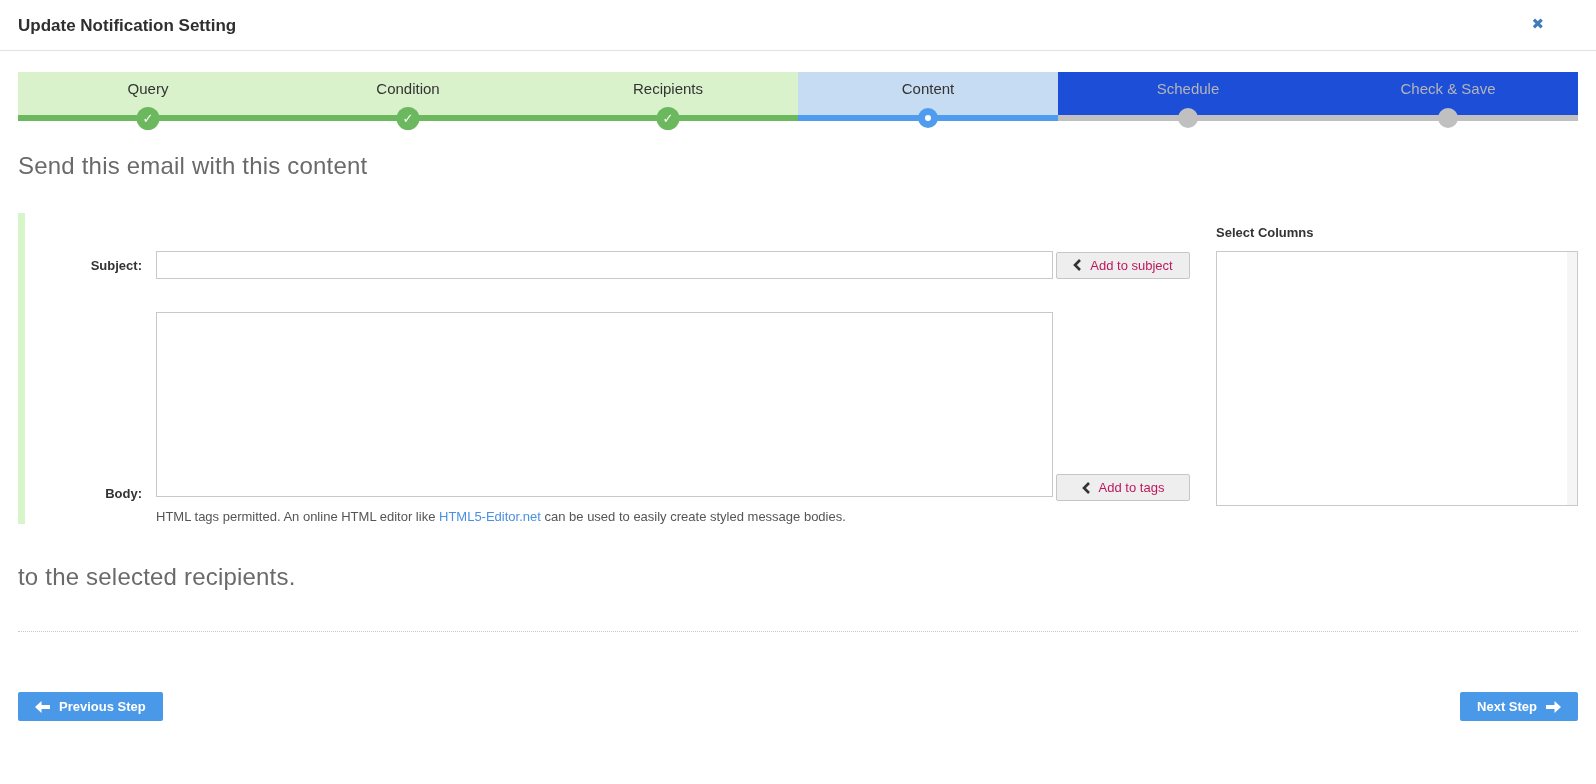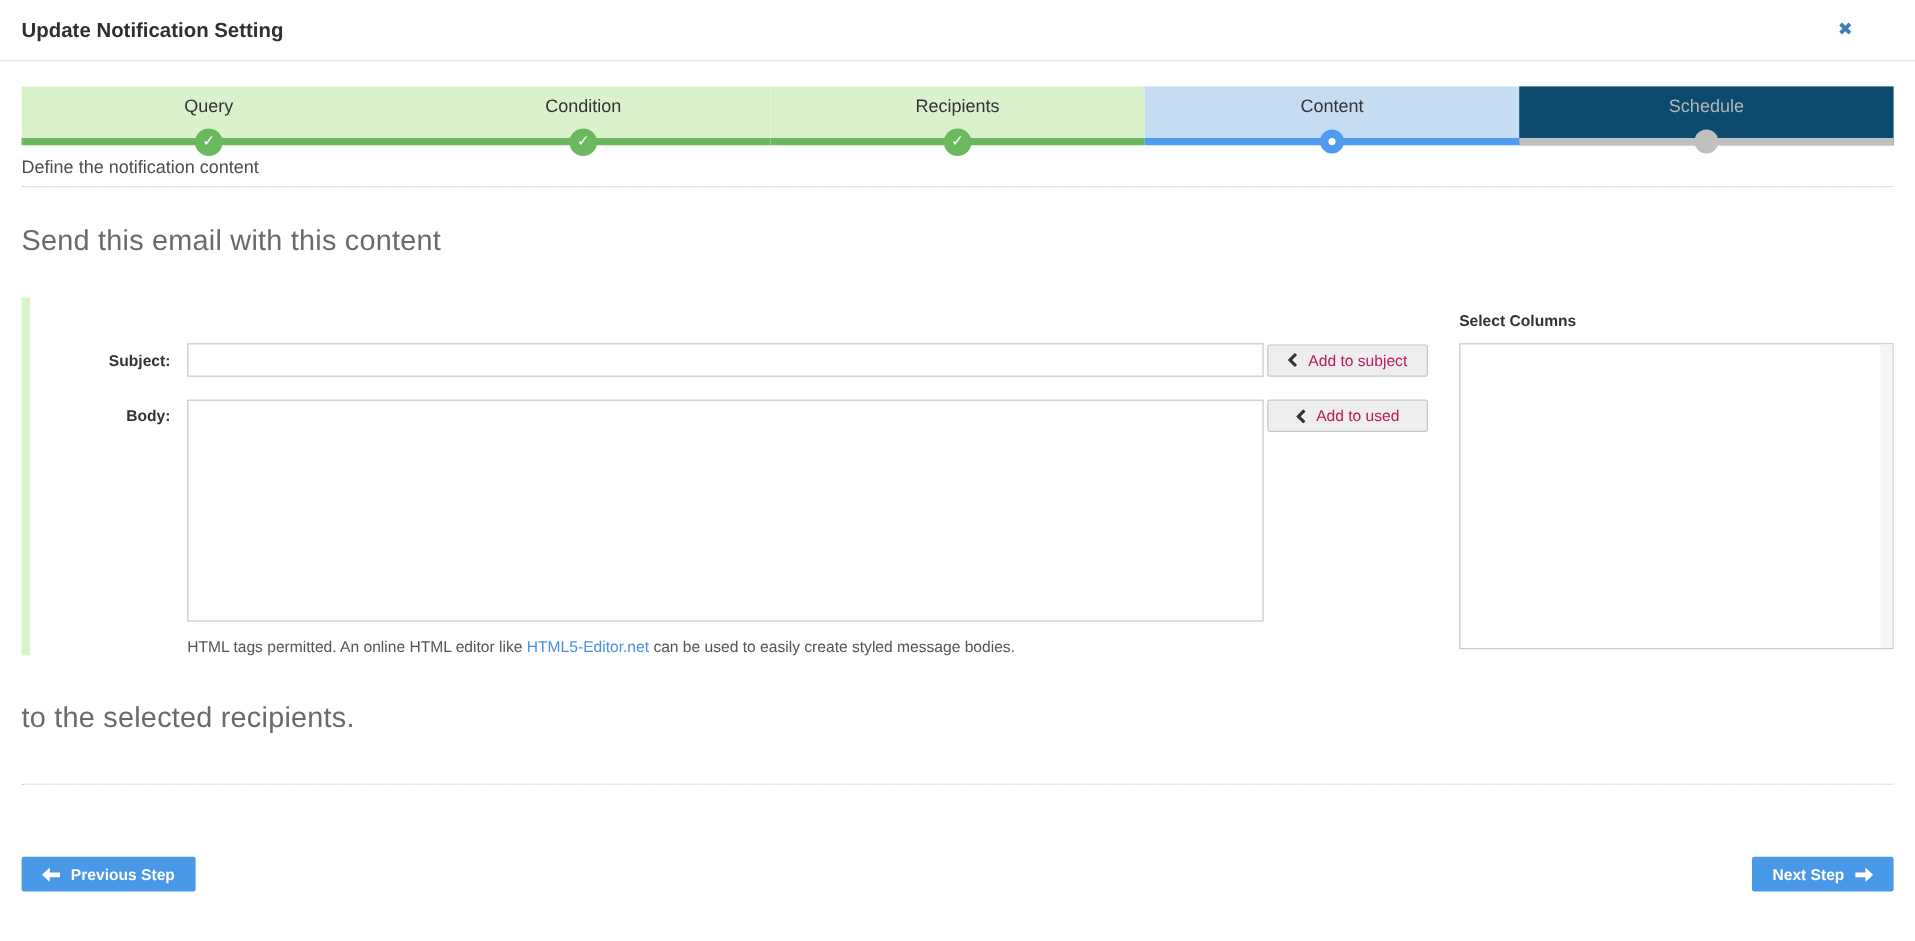--- a/index.html
+++ b/index.html
@@ -43,21 +43,21 @@
   .step.complete .step-line { background:#6cb85f; }
   .step.complete .step-circle {
     width:23px; height:23px; bottom:-9px; background:#6cb85f;
     color:#fff; font-size:13px; font-weight:bold;
     font-family:"DejaVu Sans",sans-serif;
   }
   .step.active { background:#c6dcf2; }
   .step.active .step-line { background:#4f9cee; }
   .step.active .step-circle { width:20px; height:20px; bottom:-7px; background:#4f9cee; }
   .step.active .step-circle .dot { width:6px; height:6px; border-radius:50%; background:#fff; }
-  .step.pending { background:#0c4a6e; }
+  .step.pending { background:#1d4ed8; }
   .step.pending .step-label { color:#b5b5b5; }
   .step.pending .step-line { background:#c0c0c0; }
   .step.pending .step-circle { width:20px; height:20px; bottom:-7px; background:#c0c0c0; }
 
   .step-desc {
     margin:0 0 0 18px; padding:10px 0 7px 0;
     font-size:15px; color:#4d4d4d;
     border-bottom:1px dotted #c9c9c9;
     margin-right:18px;
   }
@@ -67,21 +67,21 @@
   .light-heading {
     font-size:24px; font-weight:300; color:#6a6a6a; letter-spacing:0.2px;
   }
   .intro { margin-top:31px; }
 
   .form-wrap { display:flex; margin-top:33px; padding-bottom:39px; }
   .accent-bar { width:7px; background:#d6f5c9; }
   .form-left { flex:1; padding-top:38px; }
   .form-row { display:flex; }
   .row-subject { align-items:center; }
-  .row-body { margin-top:19px; align-items:flex-start; }
+  .row-body { margin-top:33px; align-items:flex-end; }
   .row-helper { margin-top:8px; }
   .form-label {
     width:131px; text-align:right; padding-right:14px;
     font-size:13px; font-weight:bold; color:#333;
   }
   .row-body .form-label { padding-top:6px; }
   .form-field { flex:1; }
   .form-action { width:137px; padding-left:3px; }
   .text-input {
     width:100%; height:28px; border:1px solid #c9c9c9; background:#fff;
@@ -160,22 +160,26 @@
       <div class="step-line"></div>
       <div class="step-circle">
           <span class="dot"></span>
         </div>
     </div>
     <div class="step pending">
       <div class="step-label">Schedule</div>
       <div class="step-line"></div>
       <div class="step-circle"></div>
     </div>
-  </div>
-  <div class="step-desc">Define the notification content</div>
+    <div class="step pending">
+      <div class="step-label">Check &amp; Save</div>
+      <div class="step-line"></div>
+      <div class="step-circle"></div>
+    </div>
+  </div>
 
   <div class="main">
     <div class="light-heading intro">Send this email with this content</div>
 
     <div class="form-wrap">
       <div class="accent-bar"></div>
 
       <div class="form-left">
         <div class="form-row row-subject">
           <div class="form-label">Subject:</div>
@@ -195,21 +199,21 @@
         <div class="form-row row-body">
           <div class="form-label">Body:</div>
           <div class="form-field">
             <textarea class="text-area" style=""></textarea>
           </div>
           <div class="form-action">
             <button class="gray-btn">
               <svg class="icon-svg" width="8" height="12" viewBox="0 0 8 12">
                   <path d="M7 1 L2 6 L7 11" stroke="#333" stroke-width="2.6" fill="none"></path>
                 </svg>
-              <span>Add to used</span>
+              <span>Add to tags</span>
             </button>
           </div>
         </div>
 
         <div class="form-row row-helper">
           <div class="form-label"></div>
           <div class="form-field helper-text">
             <span>HTML tags permitted. An online HTML editor like </span><a href="#">HTML5-Editor.net</a><span> can be used to easily create styled message bodies.</span>
           </div>
           <div class="form-action"></div>

